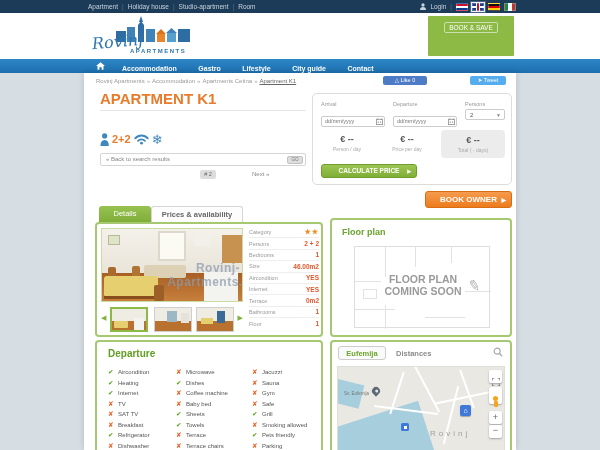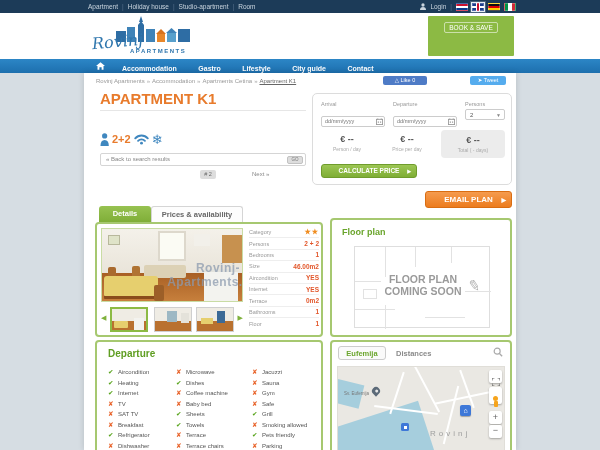--- a/index.html
+++ b/index.html
@@ -108,21 +108,21 @@
   .calc-btn .arr { position:absolute; right:5px; top:0; font-size:5px; }
   .email-btn { position:absolute; left:341px; top:118px; width:87px; height:17px;
                background:linear-gradient(180deg,#f59b4e,#ec7c1e); border:1px solid #d96d12;
                border-radius:3px; color:#fff; font-size:8px; font-weight:bold; line-height:15px;
                text-align:center; cursor:pointer; }
   .email-btn .arr { position:absolute; right:5px; top:1px; font-size:6px; }
 
   
   .tab-details { position:absolute; left:15px; top:133px; width:52px; height:16px;
                  background:linear-gradient(180deg,#97c251,#7fae38); border-radius:3px 3px 0 0;
-                 color:#fff; font-size:7.5px; font-weight:bold; text-align:center; line-height:16px;
+                 color:#fff; font-size:7.5px; font-weight:normal; text-align:center; line-height:16px;
                  cursor:pointer; }
   .tab-prices { position:absolute; left:67px; top:133px; width:92px; height:16px; background:#fdfdfd;
                 border:1px solid #d5d5d5; border-bottom:none; border-radius:3px 3px 0 0; color:#666;
                 font-size:7.5px; font-weight:bold; text-align:center; line-height:16px; cursor:pointer; }
 
   
   .gpanel { position:absolute; background:#fff; border:2px solid #a6c870; border-radius:4px; }
   .panel-details   { left:11px;  top:149px; width:228px; height:115px; }
   .panel-floorplan { left:246px; top:145px; width:182px; height:119px; }
   .panel-fac       { left:11px;  top:267px; width:228px; height:130px; }
@@ -371,21 +371,21 @@
       <div class="price-val">€ --</div>
       <div class="price-lbl">Total ( - days)</div>
     </div>
     <div class="calc-btn">
       <span>CALCULATE PRICE</span>
       <span class="arr">▶</span>
     </div>
   </div>
 
   <div class="email-btn">
-    <span>EMAIL PLAN</span>
+    <span>BOOK OWNER</span>
     <span class="arr">▶</span>
   </div>
 
   <div class="tab-details">Details</div>
   <div class="tab-prices">Prices &amp; availability</div>
 
   <div class="gpanel panel-details">
     <div class="gallery">
       <div class="photo">
         <div class="ph-wall"></div>

